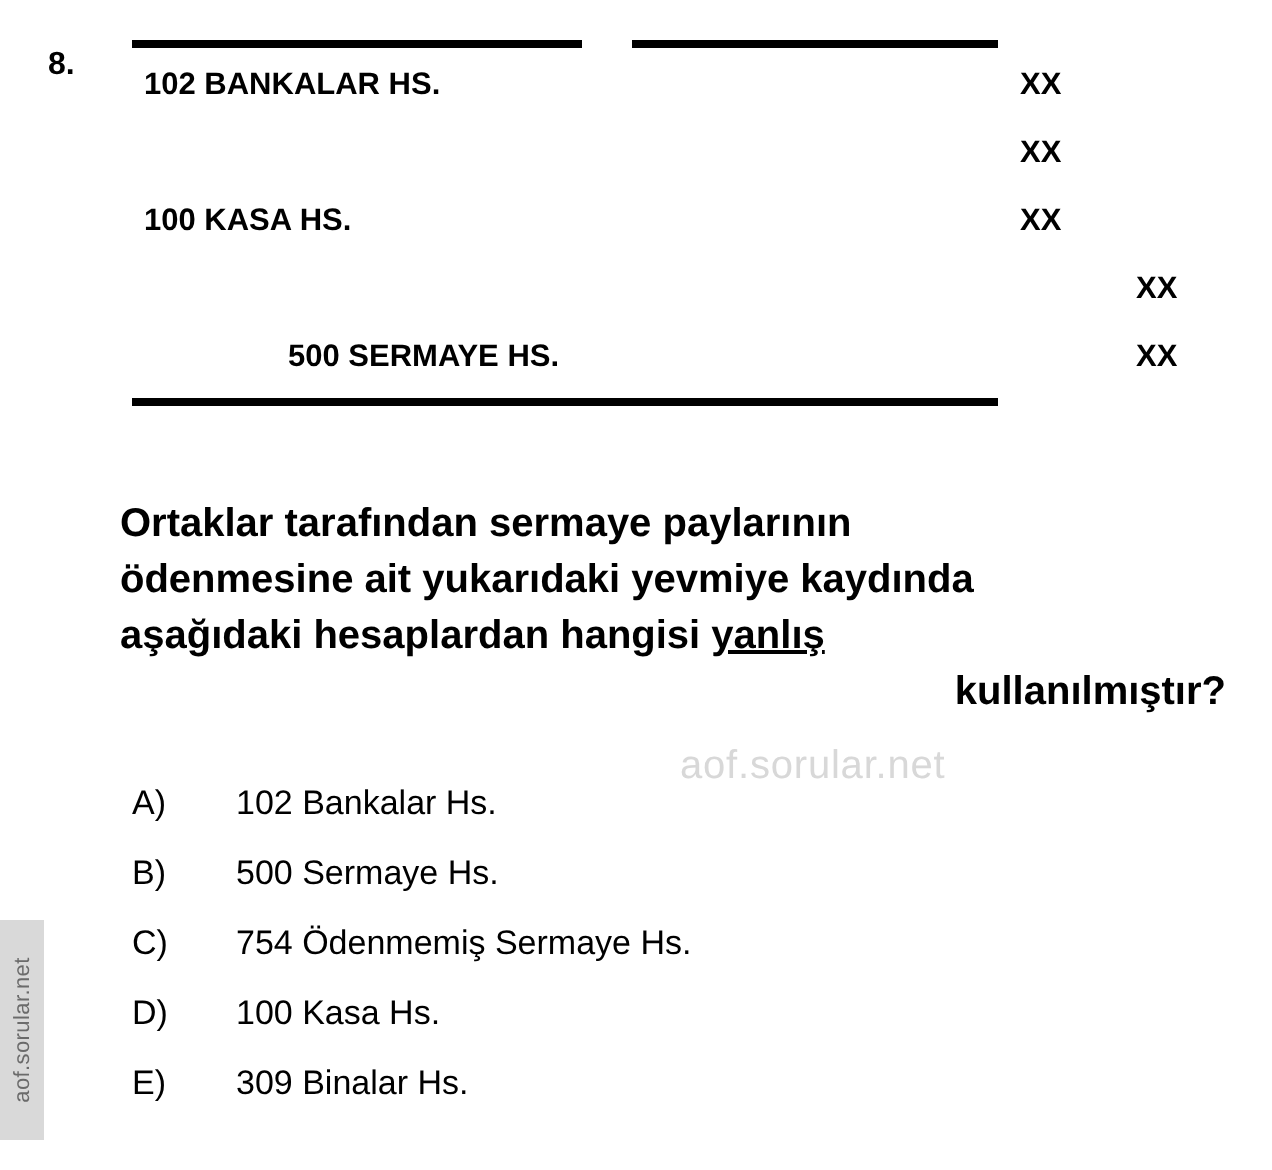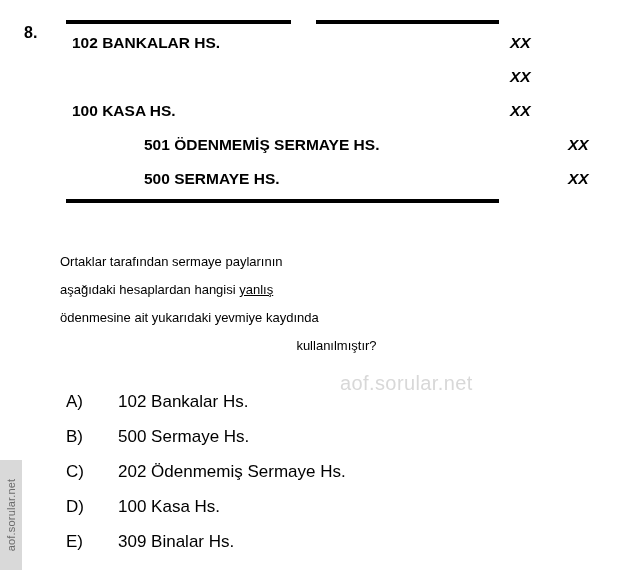--- a/index.html
+++ b/index.html
@@ -86,41 +86,40 @@
   }
   .entry-line .acct {
     position: absolute;
     top: 5px;
     white-space: nowrap;
   }
   .entry-line .amt {
     position: absolute;
     top: 5px;
     font-weight: bold;
-    font-style: italic;
   }
   .indent-0 .acct { left: 12px; }
   .indent-0 .amt  { left: 450px; }
   .indent-1 .acct { left: 84px; }
   .indent-1 .amt  { left: 508px; }
 
   
   .stem {
     position: absolute;
     left: 60px;
     top: 248px;
     width: 553px;
-    font-size: 13px;
+    font-size: 20px;
     line-height: 28px;
     text-align: justify;
     text-justify: inter-word;
-    font-weight: normal;
+    font-weight: bold;
   }
   .stem .u { text-decoration: underline; }
-  .stem-last { text-align: center; }
+  .stem-last { text-align: right; }
 
   
   .options {
     position: absolute;
     left: 66px;
     top: 392px;
     width: 500px;
     font-size: 17px;
   }
   .option {
@@ -165,55 +164,54 @@
   <div class="entry-line indent-0">
     <span class="amt">XX</span>
   </div>
 
   <div class="entry-line indent-0">
     <span class="acct">100 KASA HS.</span>
     <span class="amt">XX</span>
   </div>
 
   <div class="entry-line indent-1">
-    <span class="acct">501 ÖDENMEMİŞ SERMAYE HS.</span>
     <span class="amt">XX</span>
   </div>
 
   <div class="entry-line indent-1">
     <span class="acct">500 SERMAYE HS.</span>
     <span class="amt">XX</span>
   </div>
 
   <div class="rule-row">
     <div class="rule rule-bottom-full"></div>
   </div>
 </div>
 
 <div class="stem">
   <div>Ortaklar tarafından sermaye paylarının</div>
+  <div>ödenmesine ait yukarıdaki yevmiye kaydında</div>
   <div>
     <span>aşağıdaki hesaplardan hangisi </span><span class="u">yanlış</span>
   </div>
-  <div>ödenmesine ait yukarıdaki yevmiye kaydında</div>
   <div class="stem-last">kullanılmıştır?</div>
 </div>
 
 <div class="options">
   <div class="option">
     <span class="lbl">A)</span>
     <span class="txt">102 Bankalar Hs.</span>
   </div>
   <div class="option">
     <span class="lbl">B)</span>
     <span class="txt">500 Sermaye Hs.</span>
   </div>
   <div class="option">
     <span class="lbl">C)</span>
-    <span class="txt">202 Ödenmemiş Sermaye Hs.</span>
+    <span class="txt">754 Ödenmemiş Sermaye Hs.</span>
   </div>
   <div class="option">
     <span class="lbl">D)</span>
     <span class="txt">100 Kasa Hs.</span>
   </div>
   <div class="option">
     <span class="lbl">E)</span>
     <span class="txt">309 Binalar Hs.</span>
   </div>
 </div>

